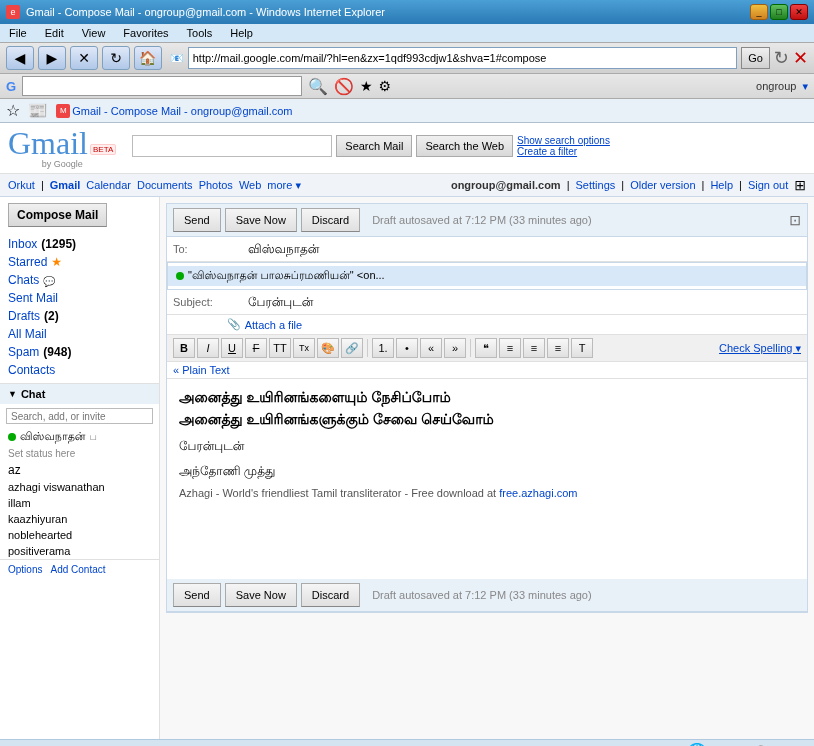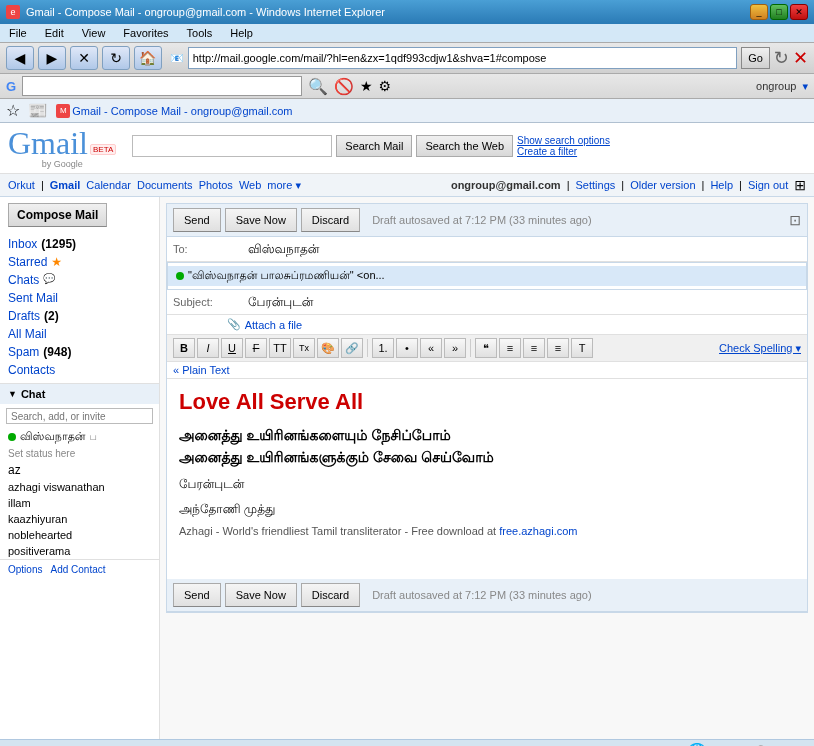--- a/index.html
+++ b/index.html
@@ -173,21 +173,21 @@
       font-size: 12px;
       color: #000;
       text-decoration: none;
       font-weight: bold;
     }
     .sidebar-item {
       padding: 2px 8px;
       cursor: pointer;
       color: #0044cc;
       display: flex;
-      align-items: flex-start;
+      align-items: flex-end;
       gap: 4px;
     }
     .sidebar-count { color: #000; font-weight: bold; }
 
     
     .chat-section { margin-top: 4px; border-top: 1px solid #e0e0e0; }
     .chat-header {
       padding: 4px 8px;
       background: #e8f0f8;
       font-weight: bold;
@@ -617,21 +617,20 @@
           <button class="fmt-btn">≡</button>
           <button class="fmt-btn">≡</button>
           <button class="fmt-btn">≡</button>
           <button class="fmt-btn">T</button>
           <span class="check-spell">Check Spelling ▾</span>
         </div>
 
         <div class="plain-text-link">« Plain Text</div>
 
         <div class="compose-body">
-          <div class="compose-body-heading">Love All Serve All</div>
           <div class="compose-body-tamil">அனைத்து உயிரினங்களையும் நேசிப்போம்</div>
           <div class="compose-body-tamil">அனைத்து உயிரினங்களுக்கும் சேவை செய்வோம்</div>
           <div class="compose-body-name">பேரன்புடன்</div>
           <div class="compose-body-name">அந்தோணி முத்து</div>
           <div class="compose-body-sig">
             <span>Azhagi - World's friendliest Tamil transliterator - Free download at</span>
             <a style="color:#0044cc;">free.azhagi.com</a>
           </div>
         </div>
 

